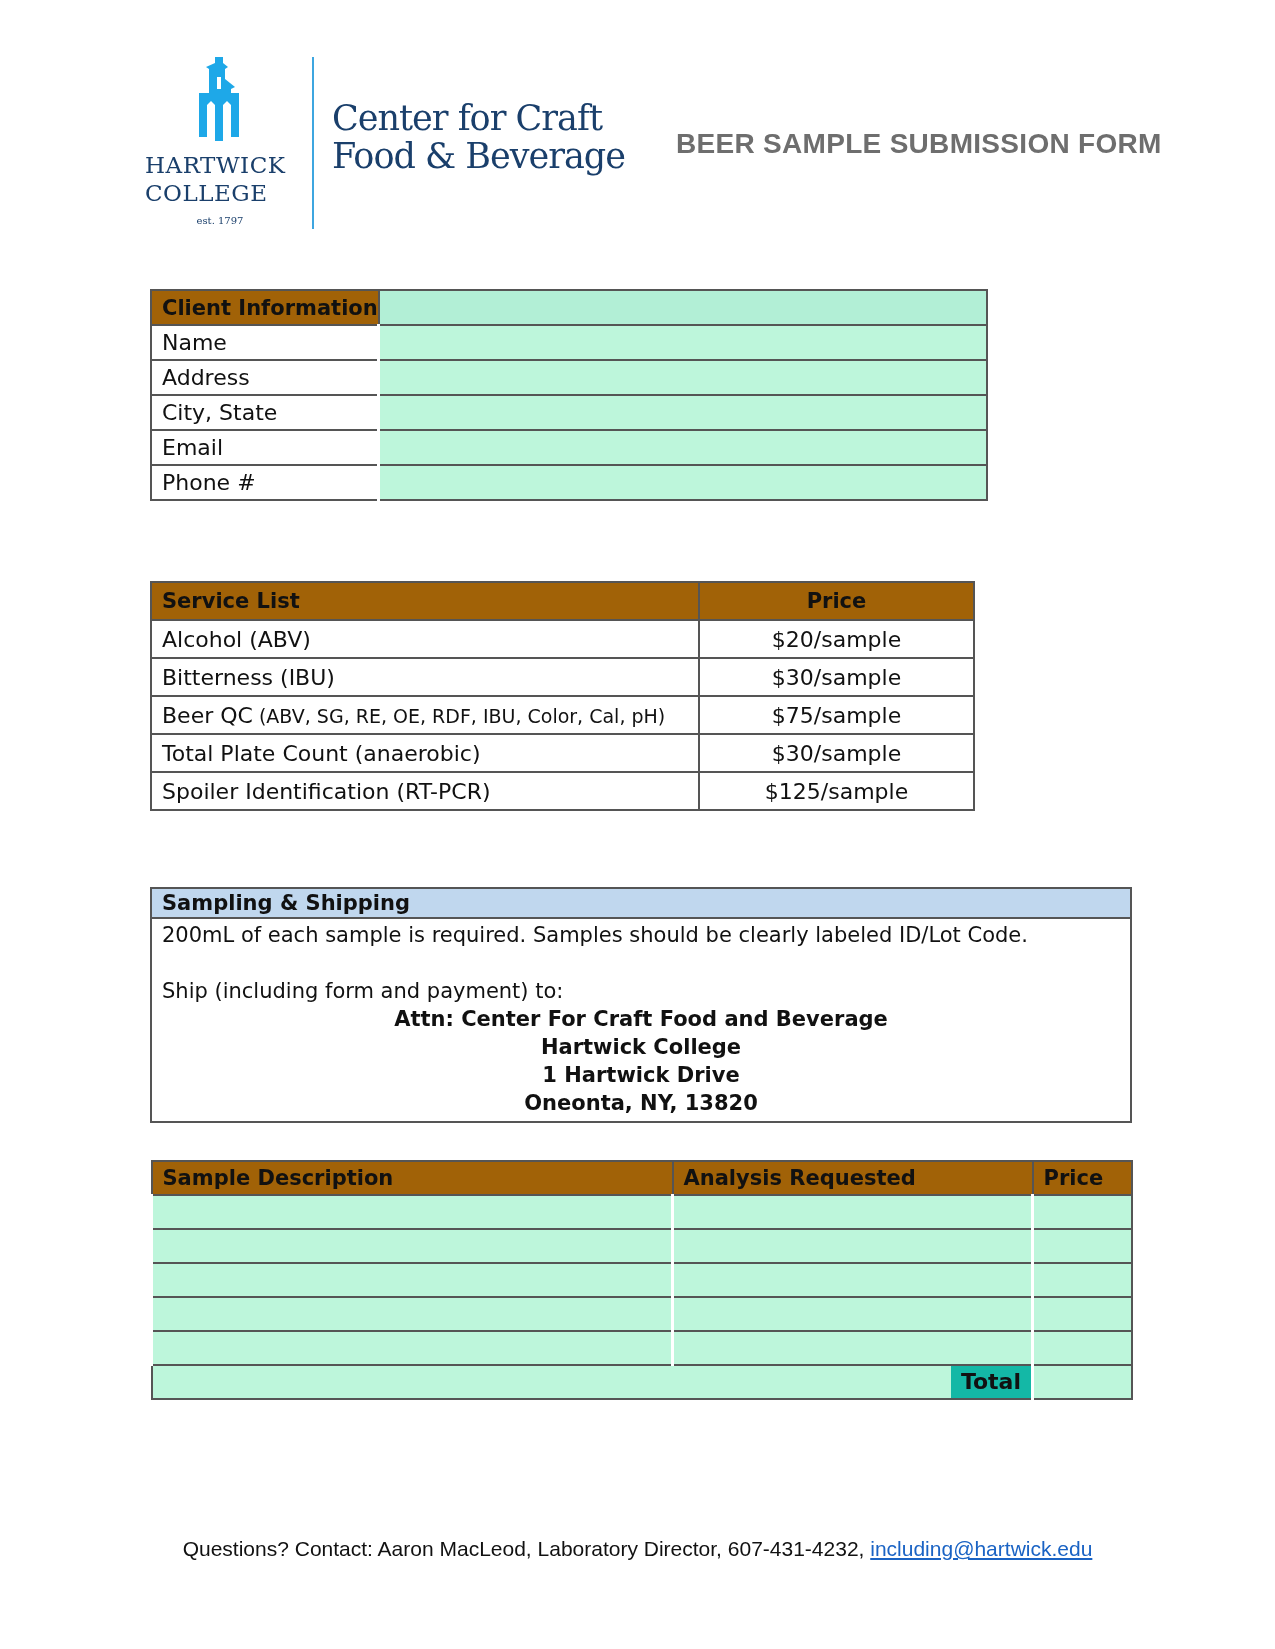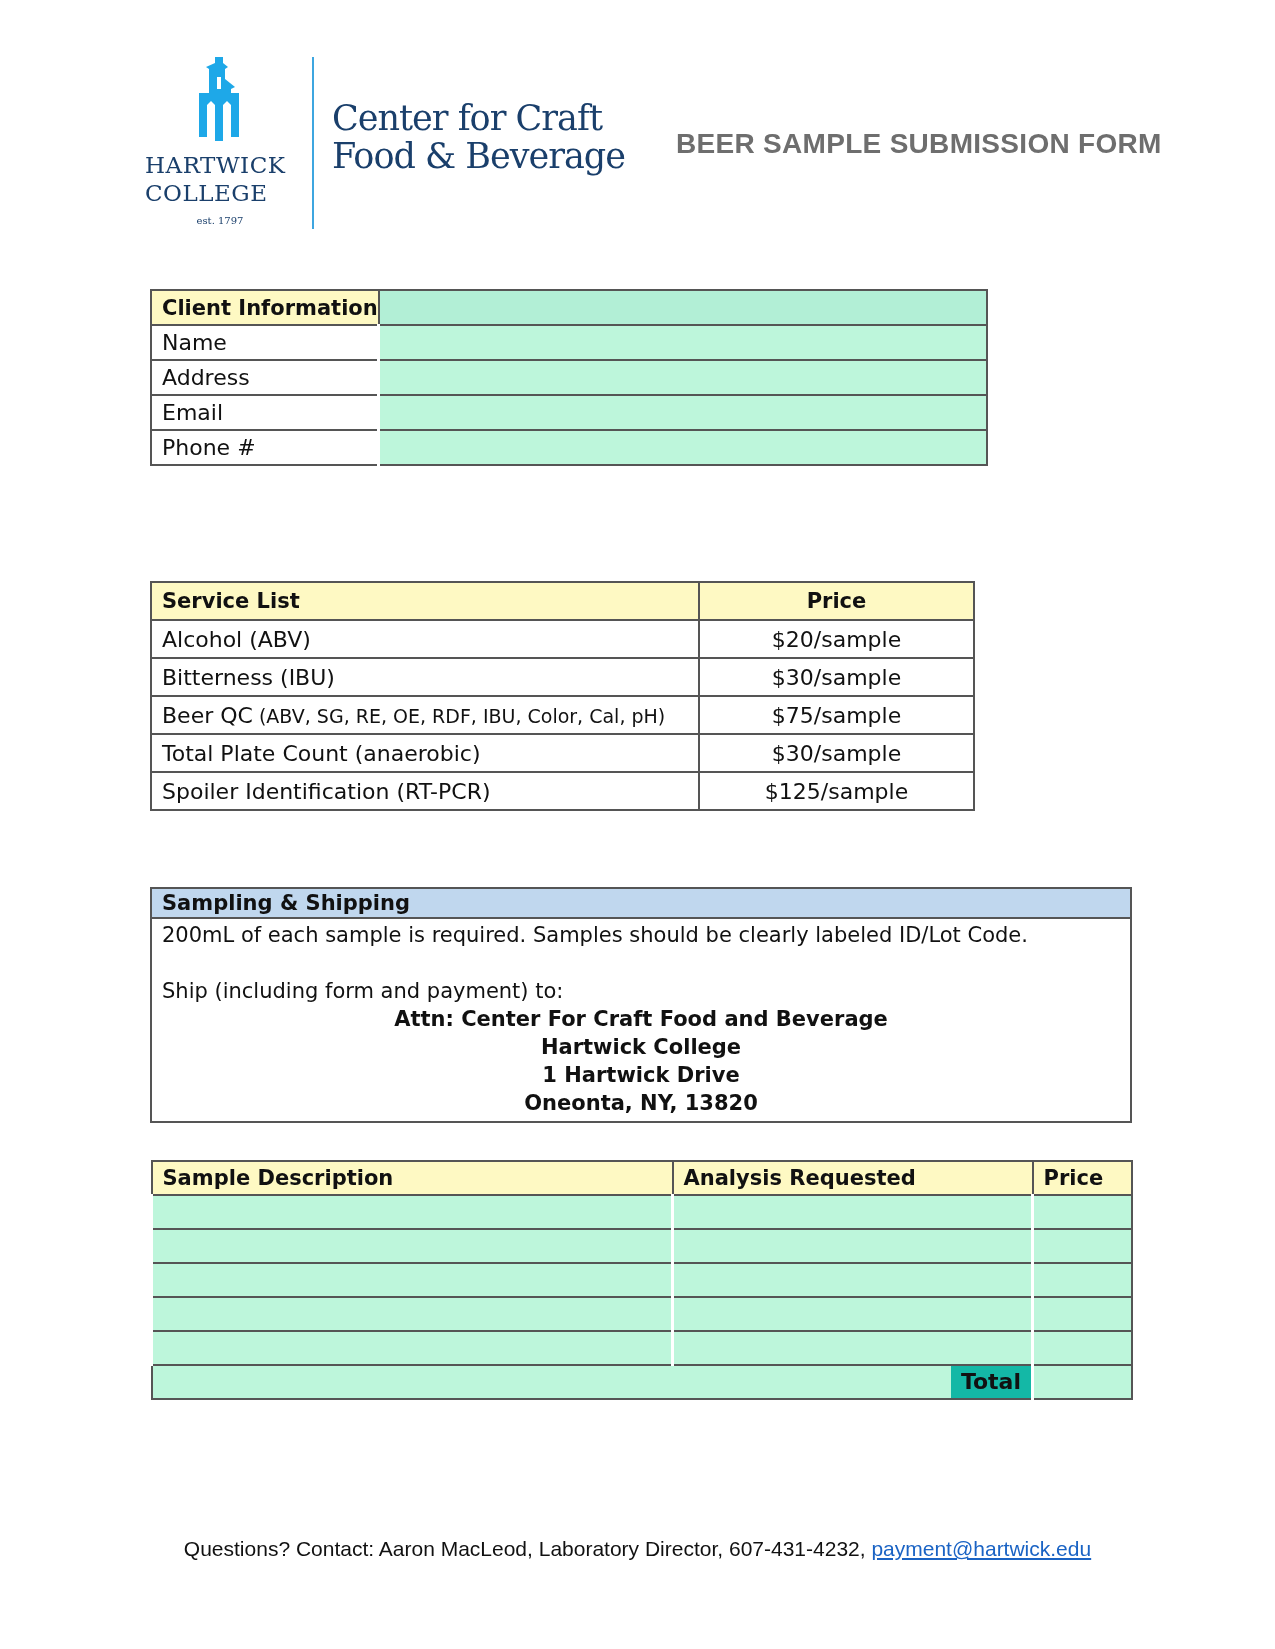--- a/index.html
+++ b/index.html
@@ -9,21 +9,21 @@
   .logo { left: 145px; top: 55px; width: 460px; height: 180px; }
   .tower { position: absolute; left: 50px; top: 2px; width: 48px; height: 84px; }
   .hc { position: absolute; left: 0; top: 96px; width: 150px; text-align: left; font-family: "DejaVu Serif", serif; color: #1a3f6b; font-size: 23px; line-height: 28px; letter-spacing: 0.5px; }
   .est { position: absolute; left: 0; top: 160px; width: 150px; text-align: center; font-family: "DejaVu Serif", serif; color: #1a3f6b; font-size: 10px; }
   .vline { position: absolute; left: 167px; top: 2px; width: 2px; height: 172px; background: #3ea6e0; }
   .cc { position: absolute; left: 187px; top: 44px; font-family: "DejaVu Serif", serif; color: #1a3f6b; font-size: 35px; line-height: 38px; letter-spacing: -1px; white-space: nowrap; }
   .title { left: 676px; top: 128px; font-family: "Liberation Sans", sans-serif; font-weight: bold; font-size: 28px; color: #6e6e6e; letter-spacing: 0.3px; white-space: nowrap; }
 
   table { border-collapse: collapse; position: absolute; }
   td { border: 2px solid #555; font-size: 22px; height: 35px; padding: 0 10px; white-space: nowrap; }
-  .hdr { background: #fef9c3; font-weight: bold; font-size: 21px; }
+  .hdr { background: #a16207; font-weight: bold; font-size: 21px; }
   .mint { background: #bdf6db; }
   .mint-hdr { background: #b2efd6; }
   .center { text-align: center; }
   .fill { background: #bdf6db; border-left: 3px solid #fff; border-top: 2px solid #555; }
 
   #client { left: 150px; top: 289px; width: 838px; }
   #client td:first-child { width: 206px; }
   #service { left: 150px; top: 581px; width: 825px; }
   #service td { height: 38px; }
   #service td:first-child { width: 548px; }
@@ -67,20 +67,24 @@
       <tr>
     <td class="hdr" style="padding-right:0">Client Information</td>
     <td class="mint-hdr"></td>
   </tr>
   <tr>
     <td>Name</td>
     <td class="fill"></td>
   </tr>
   <tr>
     <td>Address</td>
+    <td class="fill"></td>
+  </tr>
+  <tr>
+    <td>City, State</td>
     <td class="fill"></td>
   </tr>
   <tr>
     <td>Email</td>
     <td class="fill"></td>
   </tr>
   <tr>
     <td>Phone #</td>
     <td class="fill"></td>
   </tr>
@@ -164,14 +168,14 @@
     <td class="fill"></td>
   </tr>
   <tr>
     <td colspan="2" class="mint total-cell"><span class="total-lbl">Total</span></td>
     <td class="fill"></td>
   </tr>
 </tbody>
   </table>
 
 <div class="abs footer">
-  <span>Questions? Contact: Aaron MacLeod, Laboratory Director, 607-431-4232, </span><a>payment@hartwick.edu</a>
+  <span>Questions? Contact: Aaron MacLeod, Laboratory Director, 607-431-4232, </span><a>including@hartwick.edu</a>
 </div>
 
 </body></html>

